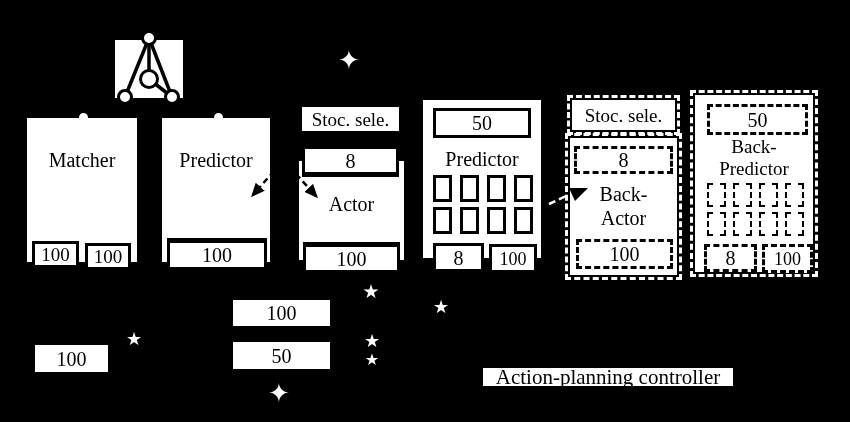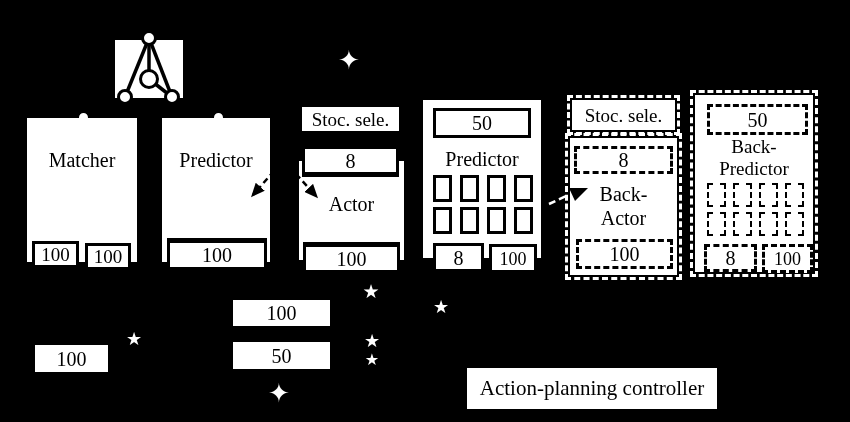--- a/index.html
+++ b/index.html
@@ -169,21 +169,21 @@
     <span>100</span>
   </div>
   <div class="box plain" style="left:233px;top:300px;width:97px;height:26px;font-size:20px;">
     <span>100</span>
   </div>
   <div class="box plain" style="left:233px;top:342px;width:97px;height:27px;font-size:20px;">
     <span>50</span>
   </div>
 
   
-  <div class="box plain" style="left:467px;top:368px;width:250px;height:41px;font-size:21px;">
+  <div class="box plain" style="left:483px;top:368px;width:250px;height:18px;font-size:21px;">
     <span>Action-planning controller</span>
   </div>
 
   
   <span class="star" style="left:349px;top:60px;font-size:26px;">✦</span>
   <span class="star" style="left:134px;top:339px;font-size:18px;">★</span>
   <span class="star" style="left:371px;top:291px;font-size:19px;">★</span>
   <span class="star" style="left:441px;top:307px;font-size:18px;">★</span>
   <span class="star" style="left:372px;top:341px;font-size:18px;">★</span>
   <span class="star" style="left:372px;top:360px;font-size:16px;">★</span>

